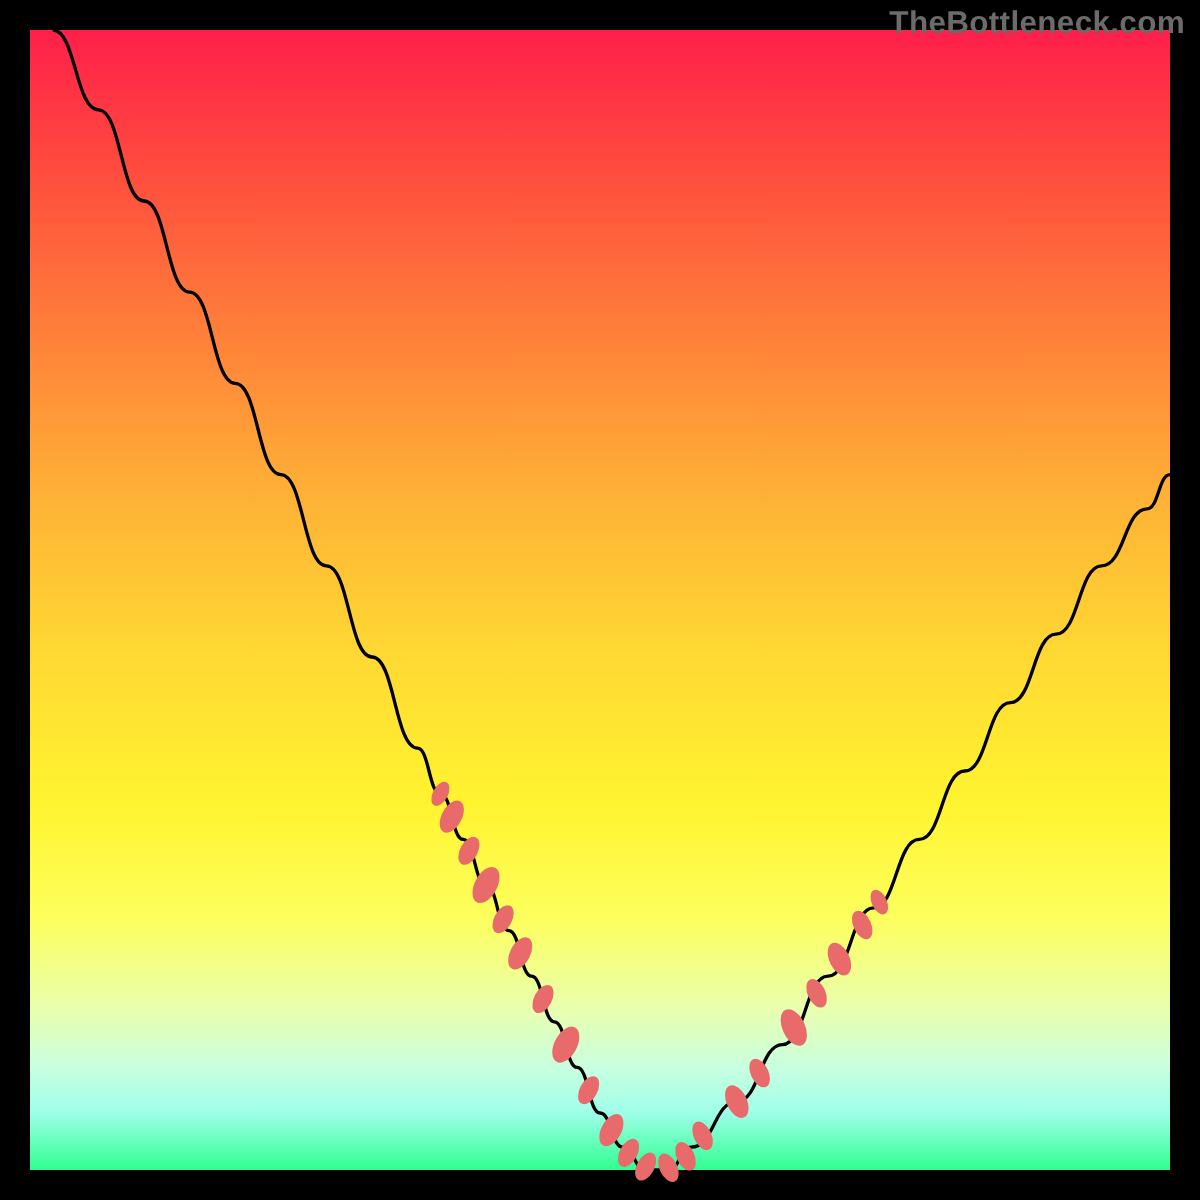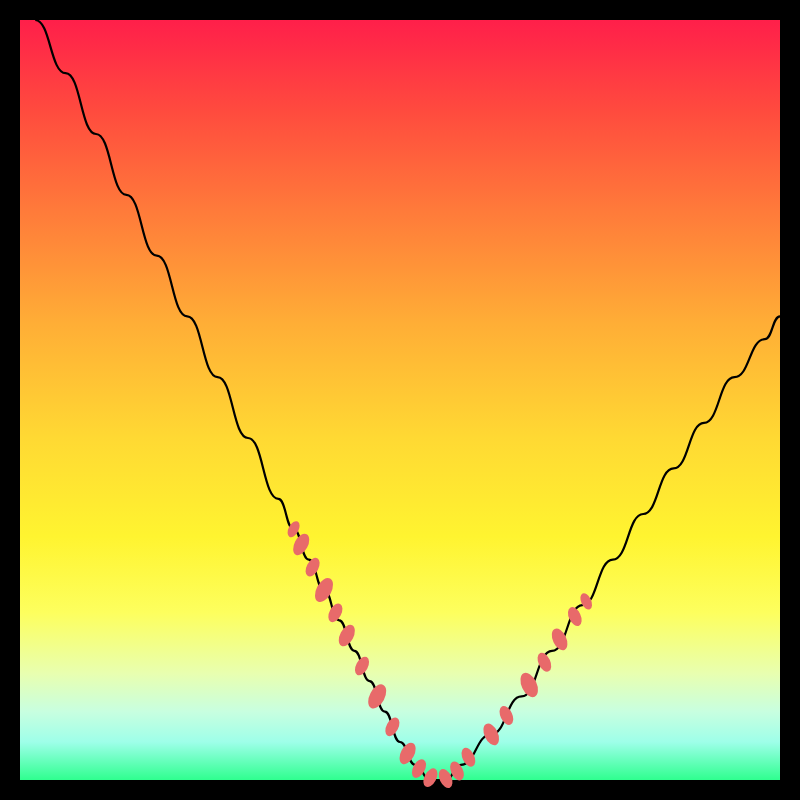--- a/index.html
+++ b/index.html
@@ -75,13 +75,14 @@
           <ellipse cx="471.2" cy="714.4" rx="6.7" ry="11.6" transform="rotate(-25 471.2 714.4)" fill="#e86a6a"></ellipse>
           <ellipse cx="486.4" cy="695.4" rx="5.9" ry="10.1" transform="rotate(-25 486.4 695.4)" fill="#e86a6a"></ellipse>
           <ellipse cx="509.2" cy="665.0" rx="7.5" ry="13.0" transform="rotate(-25 509.2 665.0)" fill="#e86a6a"></ellipse>
           <ellipse cx="524.4" cy="642.2" rx="5.9" ry="10.1" transform="rotate(-25 524.4 642.2)" fill="#e86a6a"></ellipse>
           <ellipse cx="539.6" cy="619.4" rx="6.7" ry="11.6" transform="rotate(-25 539.6 619.4)" fill="#e86a6a"></ellipse>
           <ellipse cx="554.8" cy="596.6" rx="5.9" ry="10.1" transform="rotate(-25 554.8 596.6)" fill="#e86a6a"></ellipse>
           <ellipse cx="566.2" cy="581.4" rx="5.0" ry="8.7" transform="rotate(-25 566.2 581.4)" fill="#e86a6a"></ellipse>
         </g>
     </svg>
   </div>
+  <div class="watermark">TheBottleneck.com</div>
 </div>
 
 </body></html>

